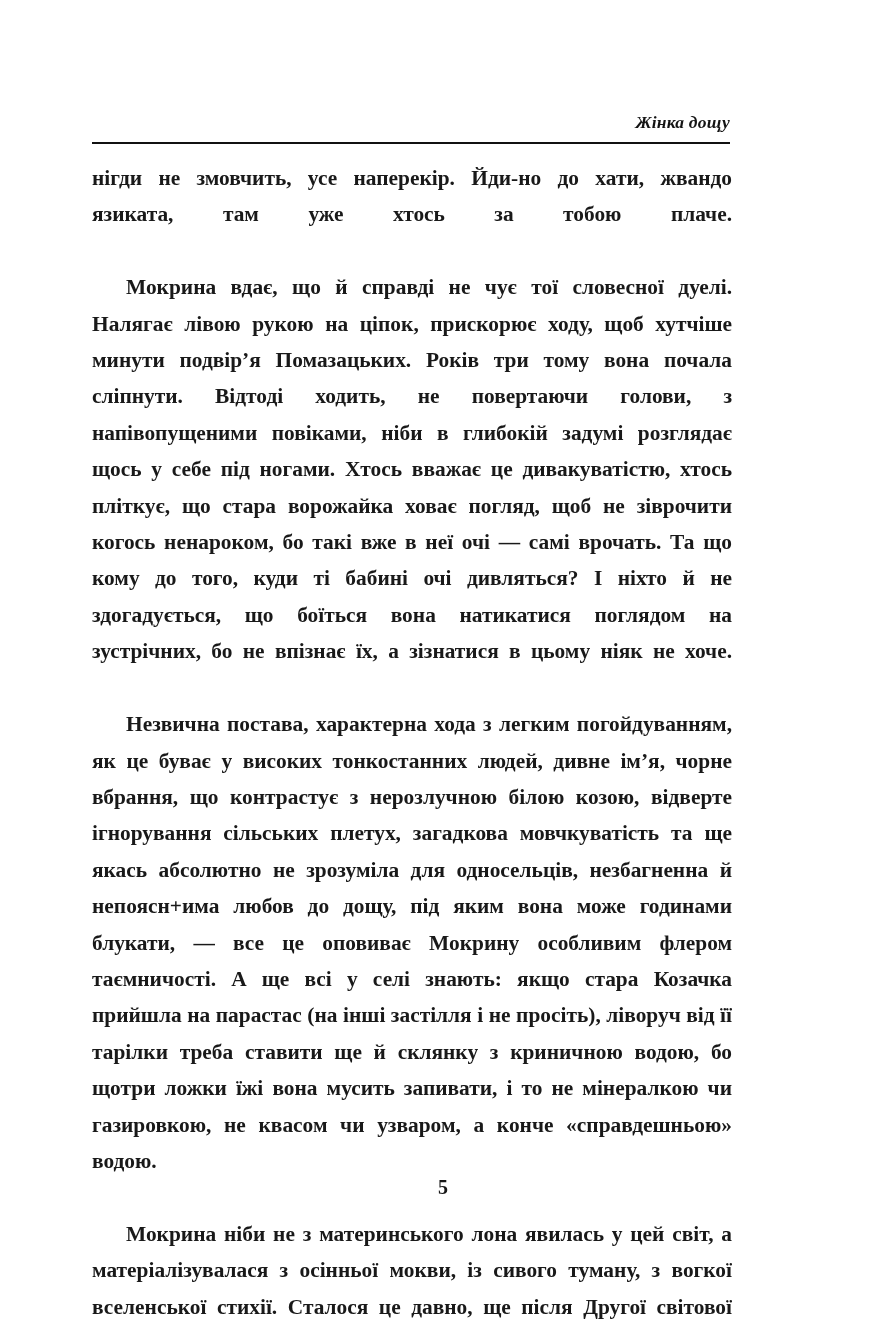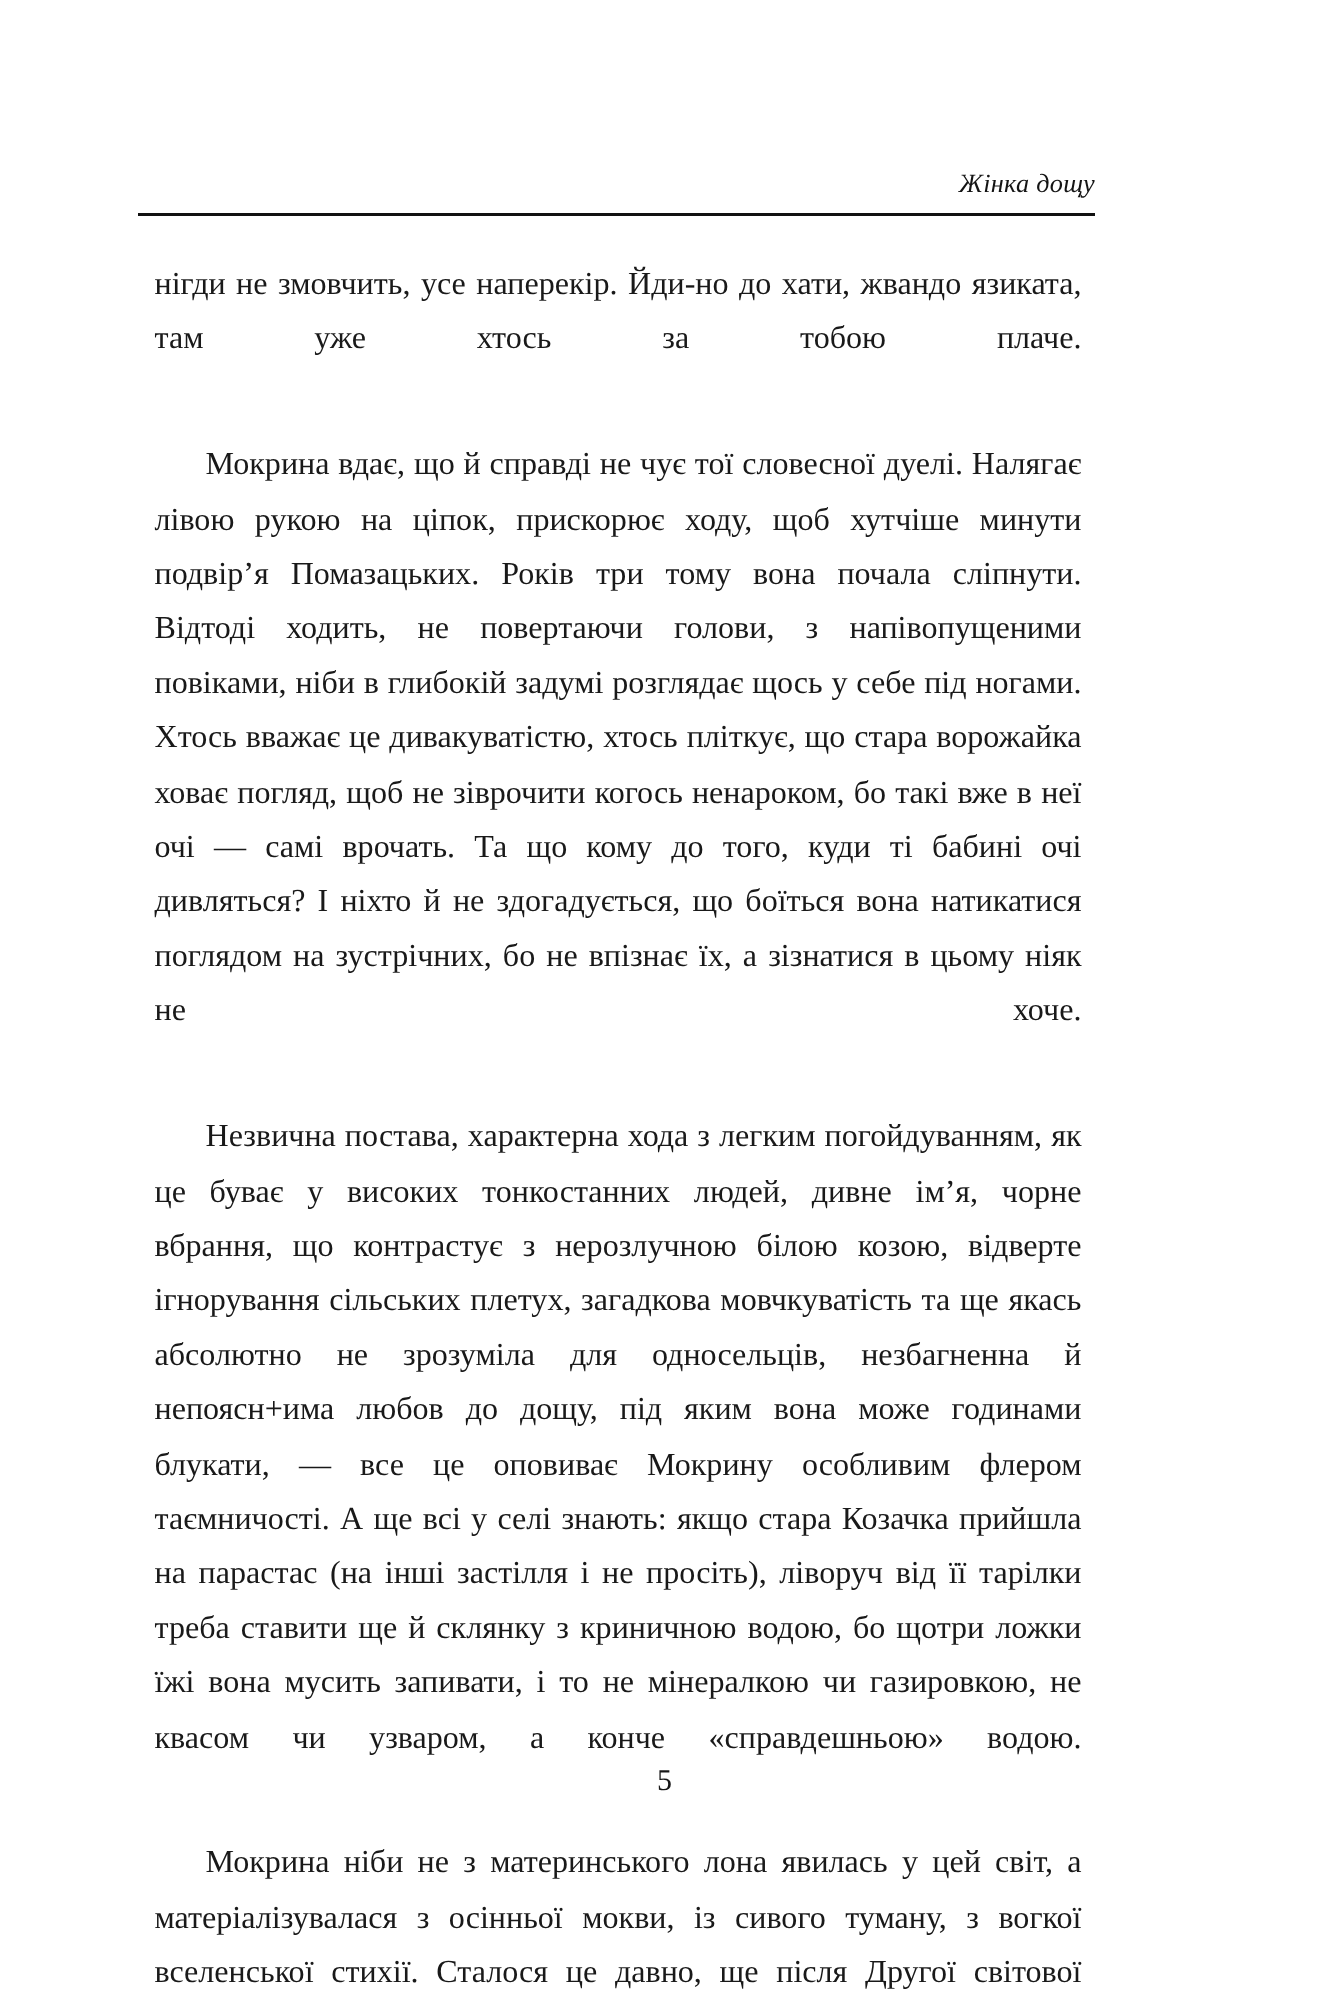--- a/index.html
+++ b/index.html
@@ -13,20 +13,21 @@
     font-family: "Liberation Serif", "DejaVu Serif", serif;
     color: #1a1a1a;
     overflow: hidden;
   }
 
   .page {
     position: relative;
     width: 822px;
     height: 1329px;
     box-sizing: border-box;
+    font-weight: bold;
   }
 
   
   .running-head {
     position: absolute;
     left: 92px;
     top: 112px;
     width: 638px;
     text-align: right;
     font-style: italic;
@@ -47,21 +48,21 @@
 
   
   .textblock {
     position: absolute;
     left: 92px;
     top: 160px;
     width: 640px;
   }
 
   .textblock p {
-    margin: 11px;
+    margin: 0;
     font-size: 21.4px;
     line-height: 36.4px;
     text-align: justify;
     text-justify: inter-word;
     text-indent: 0;
     color: #191919;
     word-spacing: 0.2px;
     hyphens: none;
   }
 

